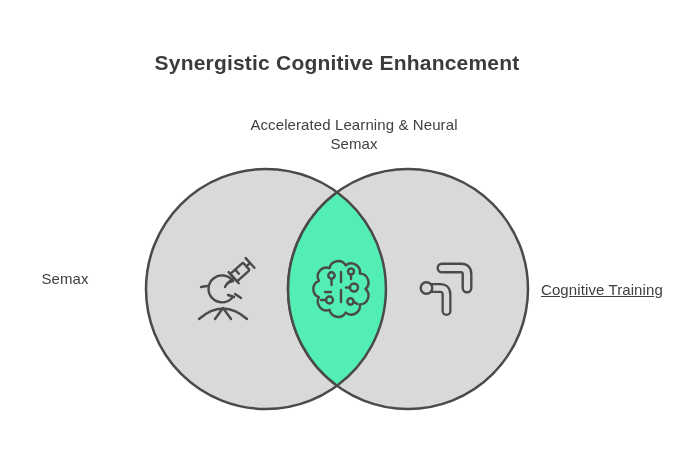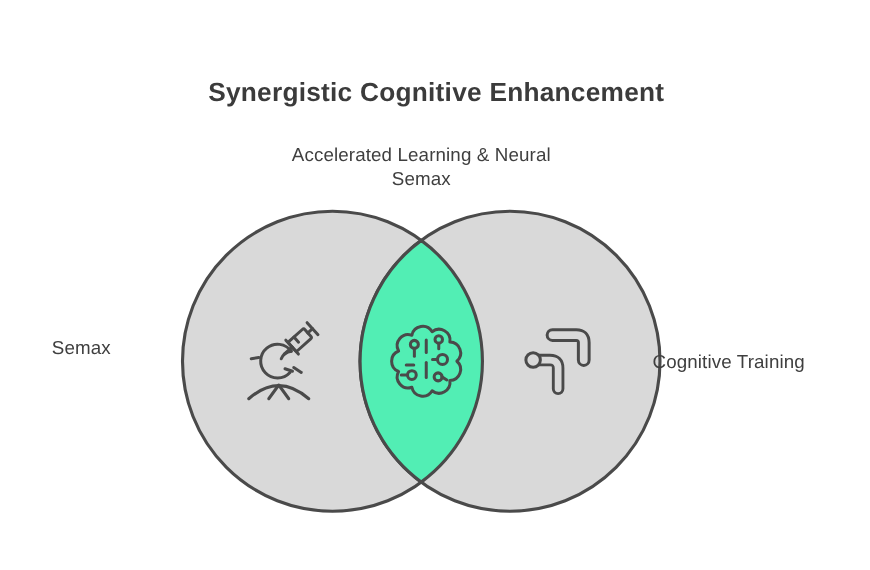--- a/index.html
+++ b/index.html
@@ -4,31 +4,31 @@
 <style>
   html,body{margin:0;padding:0;}
   body{
     width:696px;height:456px;background:#ffffff;
     font-family:"Liberation Sans",sans-serif;
     position:relative;overflow:hidden;
   }
   .stage{position:absolute;inset:0;width:696px;height:456px;}
   .venn-svg{position:absolute;left:0;top:0;}
   .title{
-    position:absolute;top:51px;left:0;width:674px;margin:12px;
+    position:absolute;top:51px;left:0;width:674px;margin:0;
     text-align:center;font-size:21px;font-weight:700;color:#3b3b3b;
     letter-spacing:0.2px;
   }
   .label{
     position:absolute;font-size:15px;line-height:19px;color:#3f3f3f;
     letter-spacing:0.1px;
   }
-  .label-top{top:115px;left:187px;width:300px;text-align:center;}
+  .label-top{top:115px;left:204px;width:300px;text-align:center;}
   .label-left{top:269px;left:0;width:130px;text-align:center;}
-  .label-right{top:280px;left:522px;white-space:nowrap;}
+  .label-right{top:280px;left:541px;white-space:nowrap;text-decoration:underline;}
 </style>
 </head>
 <body>
 
 <div class="stage">
 
   <h1 class="title">Synergistic Cognitive Enhancement</h1>
 
   <svg class="venn-svg" width="696" height="456" viewBox="0 0 696 456">
 

